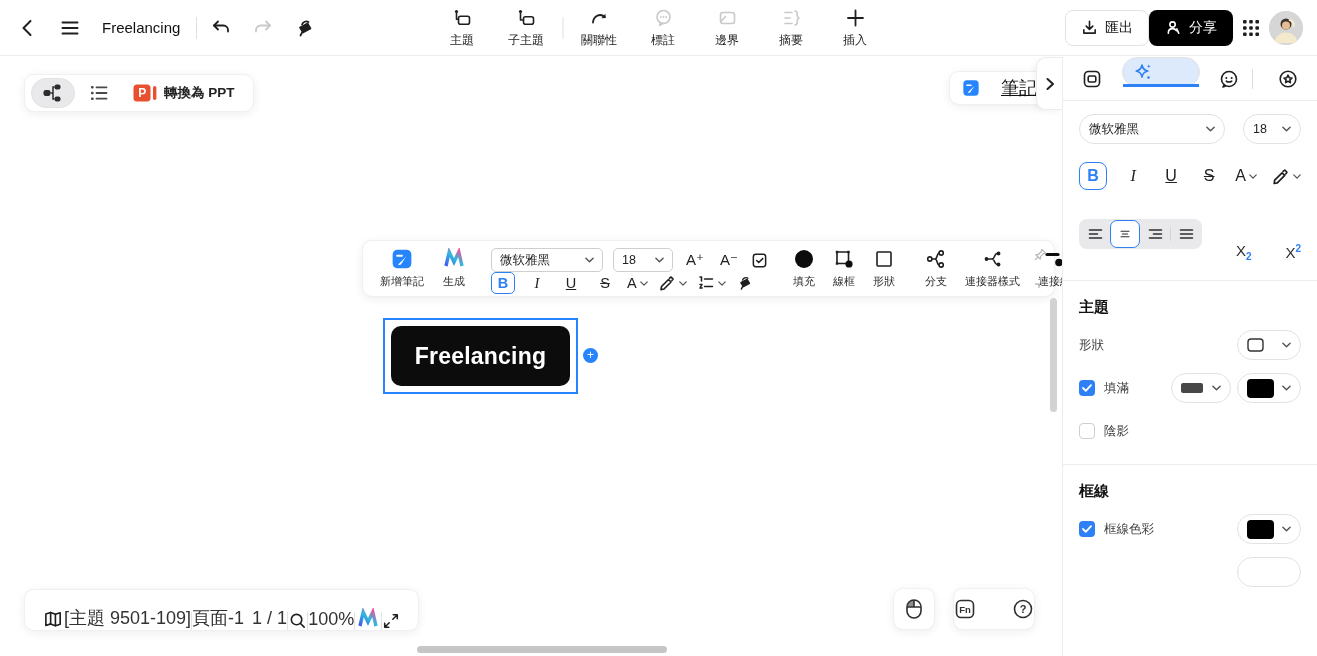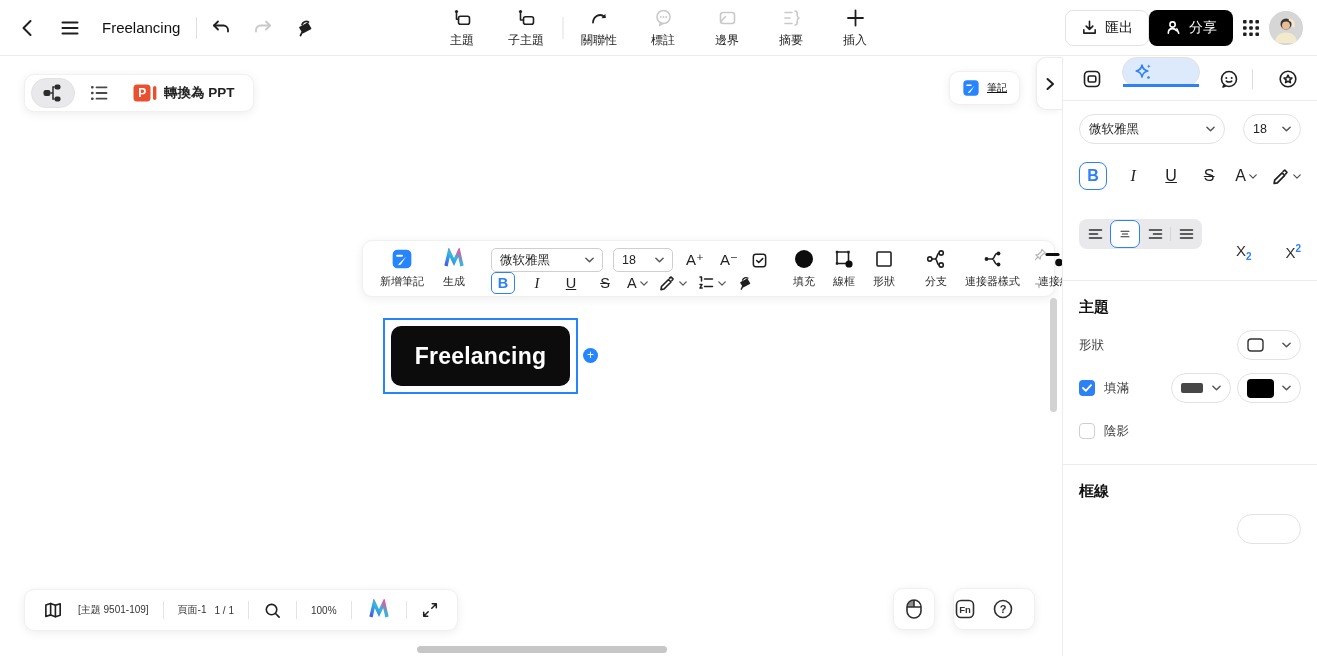--- a/index.html
+++ b/index.html
@@ -35,21 +35,21 @@
   .card { background:#fff; border:1px solid #f0f0f0; border-radius:10px;
     box-shadow:0 2px 10px rgba(0,0,0,.07); }
   .view-bar { position:absolute; left:24px; top:17px; height:38px; display:flex; align-items:center;
     padding:0 6px; gap:2px; }
   .view-toggle { width:44px; height:30px; border-radius:8px; display:flex; align-items:center;
     justify-content:center; cursor:pointer; }
   .view-toggle.sel { background:#e9e9eb; }
   .ppt-btn { display:flex; align-items:center; gap:7px; padding:0 12px 0 10px; height:30px;
     font-size:13.5px; font-weight:bold; color:#222; cursor:pointer; }
   .notes-btn { position:absolute; left:949px; top:14px; height:34px; display:flex; align-items:center;
-    gap:7px; padding:0 12px; font-size:10px; color:#111; cursor:pointer;text-decoration:underline; }
+    gap:21px; padding:0 12px; font-size:18px; color:#111; cursor:pointer;text-decoration:underline; }
   .collapse-tab { position:absolute; right:0; top:0; width:26px; height:53px; background:#fff;
     border:1px solid #ececec; border-right:none; border-radius:10px 0 0 10px;
     box-shadow:-2px 2px 6px rgba(0,0,0,.05); display:flex; align-items:center; justify-content:center; cursor:pointer; }
 
   
   .ftb { position:absolute; left:362px; top:183px; width:693px; height:57px; display:flex;
     align-items:stretch; padding:5px 26px 5px 8px; border-radius:10px; }
   .ft-item { display:flex; flex-direction:column; align-items:center; justify-content:center;
     gap:4px; font-size:11px; color:#2b2b2b; padding:0 9px; cursor:pointer; white-space:nowrap; }
   .ft-sep { width:1px; background:#e8e8e8; margin:6px 6px; }
@@ -74,28 +74,28 @@
     border-radius:10px; display:flex; align-items:center; justify-content:center; cursor:pointer; }
   .node-text { color:#fff; font-weight:bold; font-size:23px; letter-spacing:.2px; }
   .plus-dot { position:absolute; left:583px; top:291px; width:15px; height:15px; border-radius:50%;
     background:#2684FF; color:#fff; font-size:12px; line-height:14px; text-align:center; cursor:pointer; }
 
   
   .vscroll { position:absolute; right:5px; top:241px; width:7px; height:114px; border-radius:4px; background:#d2d2d2; }
   .hscroll { position:absolute; left:417px; bottom:3px; width:250px; height:7px; border-radius:4px; background:#c6c6c6; }
 
   
-  .statusbar { position:absolute; left:24px; top:532px; height:42px; display:flex; align-items:center;
-    padding:0 18px; gap:14px; font-size:10px; color:#333; }
+  .statusbar { position:absolute; left:24px; top:532px; height:42px; display:flex; align-items:flex-end;
+    padding:0 18px; font-size:18px; color:#333; }
   .sb-sep { width:1px; height:18px; background:#e4e4e4; }
   .sb-item { display:flex; align-items:center; gap:8px; cursor:pointer; }
   .mouse-btn { position:absolute; left:893px; top:531px; width:42px; height:42px; display:flex;
     align-items:center; justify-content:center; cursor:pointer; }
   .fn-group { position:absolute; left:953px; top:531px; width:82px; height:42px; display:flex;
-    align-items:center; justify-content:flex-start; gap:16px; }
+    align-items:center; justify-content:space-between; gap:16px; }
 
   
   .sidebar { position:absolute; right:0; top:57px; width:255px; bottom:0; background:#fff;
     border-left:1px solid #ececec; }
   .sb-tabs { height:44px; display:flex; border-bottom:1px solid #ececec; position:relative; }
   .sb-tab { flex:1; display:flex; align-items:center; justify-content:center; cursor:pointer; position:relative; }
   .sb-tab.sel { background:#dceafb; }
   .sb-tab.sel::after { content:""; position:absolute; left:0; right:0; bottom:-1px; height:3px; background:#2E80F7; }
   .tab-div { position:absolute; left:189px; top:12px; width:1px; height:20px; background:#ddd; }
   .panel { padding:0 16px; }
@@ -667,20 +667,37 @@
     </div>
     <div class="row">
       <div class="cb off"></div>
       <span class="row-label">陰影</span>
     </div>
 
     <div class="hr"></div>
 
     <div class="sec-title" style="margin-top:17px">框線</div>
     <div class="row">
+      <div class="cb on">
+        <svg width="10" height="8" viewBox="0 0 10 8">
+            <path d="M1 4 L3.8 6.8 L9 1.2" stroke="#fff" stroke-width="1.8" fill="none" stroke-linecap="round" stroke-linejoin="round"></path>
+          </svg>
+      </div>
+      <span class="row-label">框線色彩</span>
+      <div class="spacer"></div>
+      <div class="sel" style="width:64px">
+        <svg width="27" height="19" viewBox="0 0 27 19">
+            <rect x="0" y="0" width="27" height="19" rx="4" fill="#000"></rect>
+          </svg>
+        <svg class="ico" width="9" height="6" viewBox="0 0 10 6" style="stroke:#555">
+            <path d="M1 1 L5 5 L9 1"></path>
+          </svg>
+      </div>
+    </div>
+    <div class="row">
 
       <div class="spacer"></div>
       <div class="sel" style="width:64px">
         
         
       </div>
     </div>
 
   </div>
 </aside>

